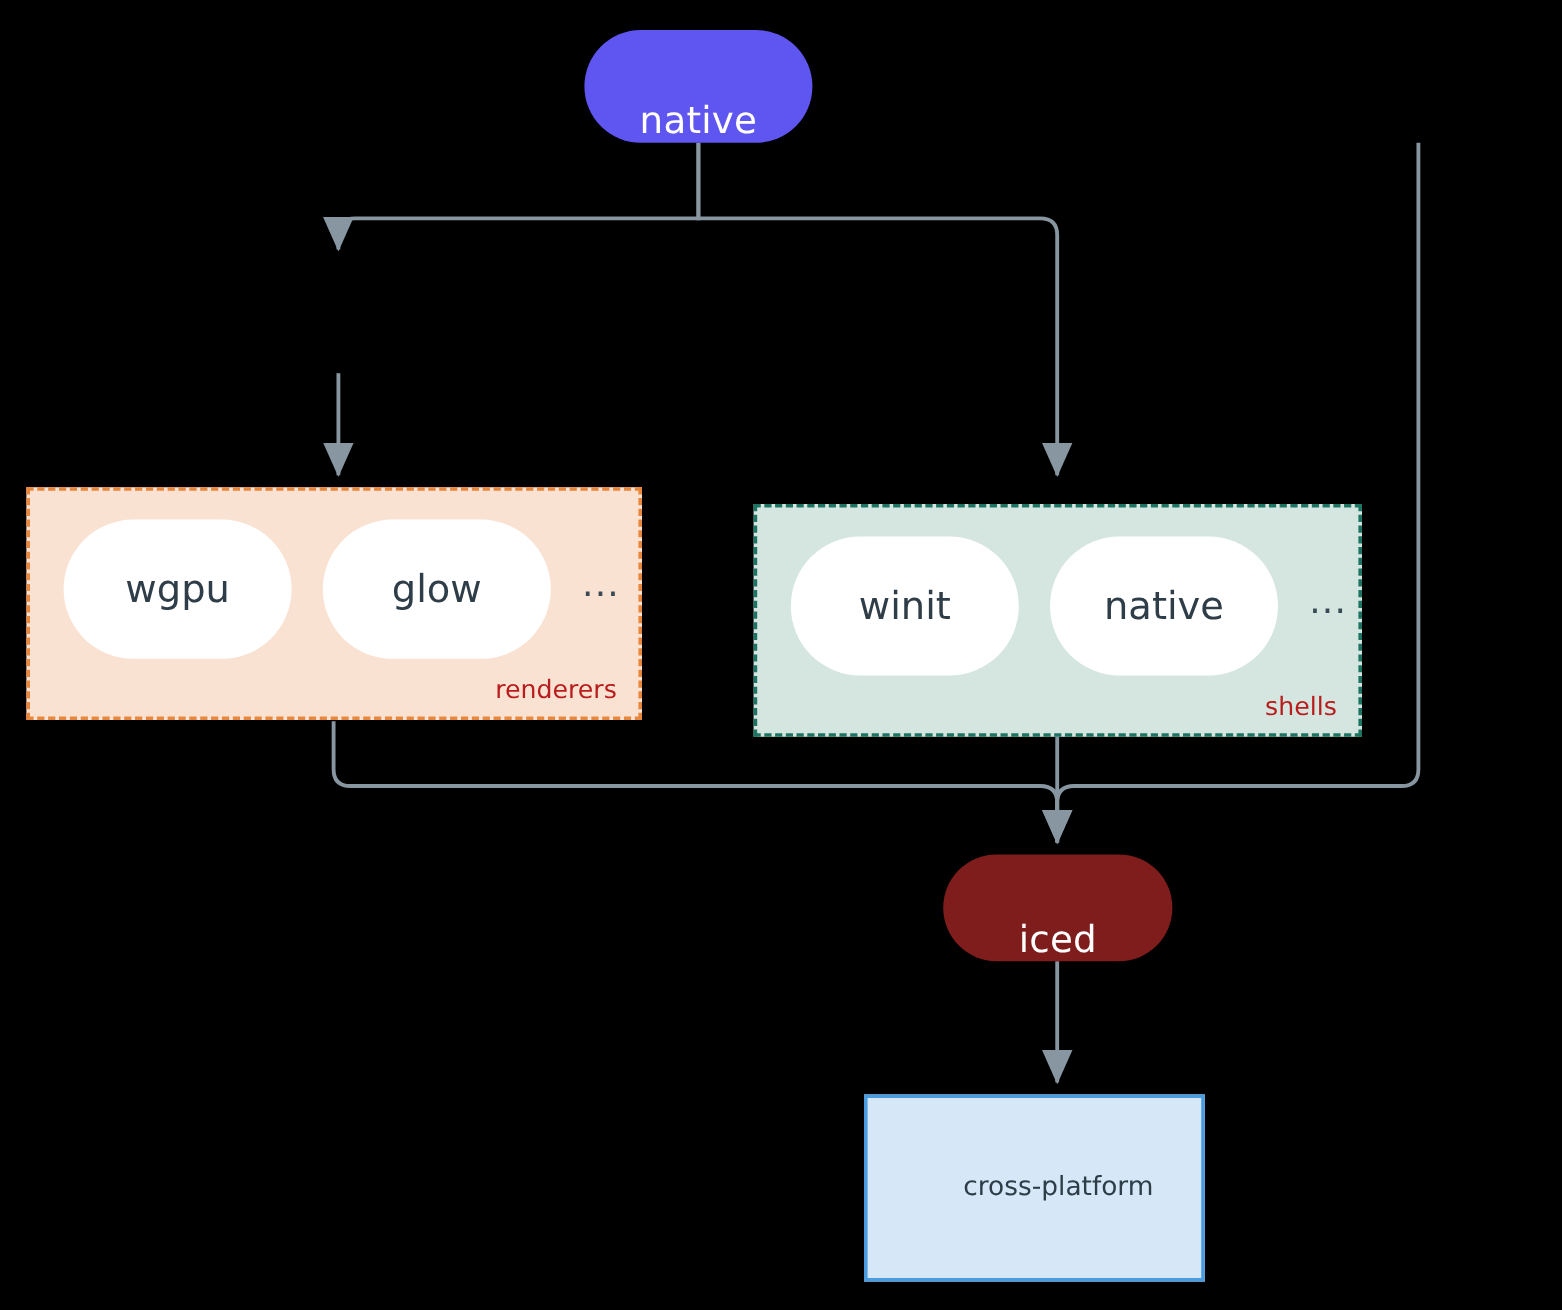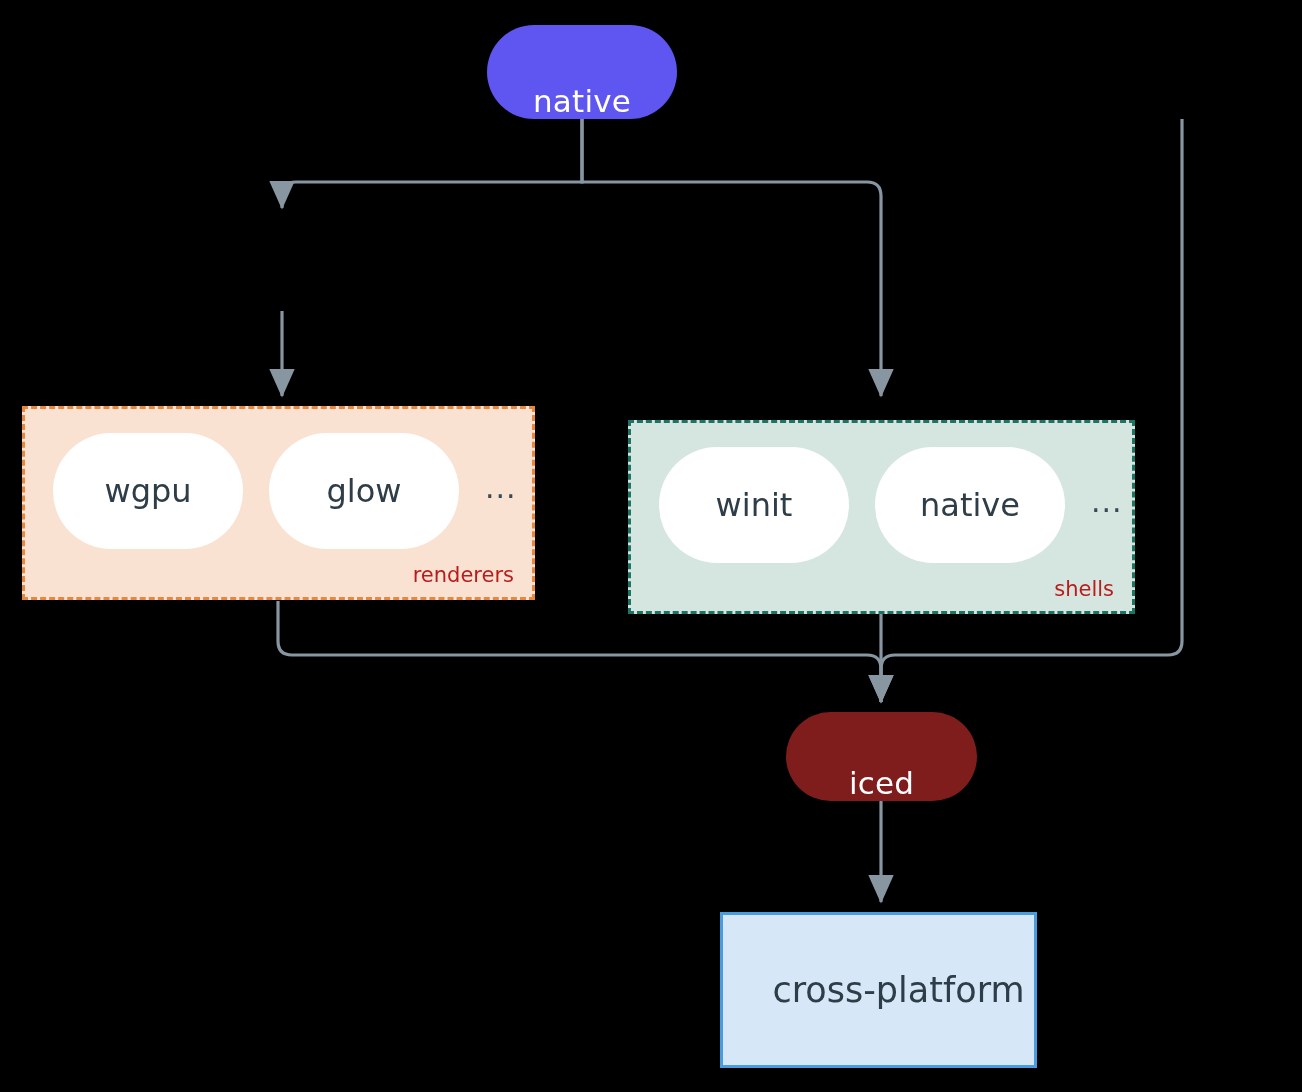--- a/index.html
+++ b/index.html
@@ -110,30 +110,30 @@
     color: #b91c1c;
     font-size: 21px;
     white-space: nowrap;
     margin-left: 48px;
   }
 
   
   .node-rect {
     position: absolute;
     left: 720px; top: 912px;
-    width: 317px; height: 156px;
+    width: 284px; height: 156px;
     box-sizing: border-box;
     background: #D6E8F7;
     border: 3px solid #4A9CE0;
     display: flex;
     flex-direction: column;
     align-items: center;
     justify-content: center;
     color: #2E3D48;
-    font-size: 35px;
+    font-size: 22px;
     line-height: 1.55;
     text-align: center;
     padding-left: 40px;
   }
 </style>
 </head>
 <body>
 
 <div id="canvas">
 

